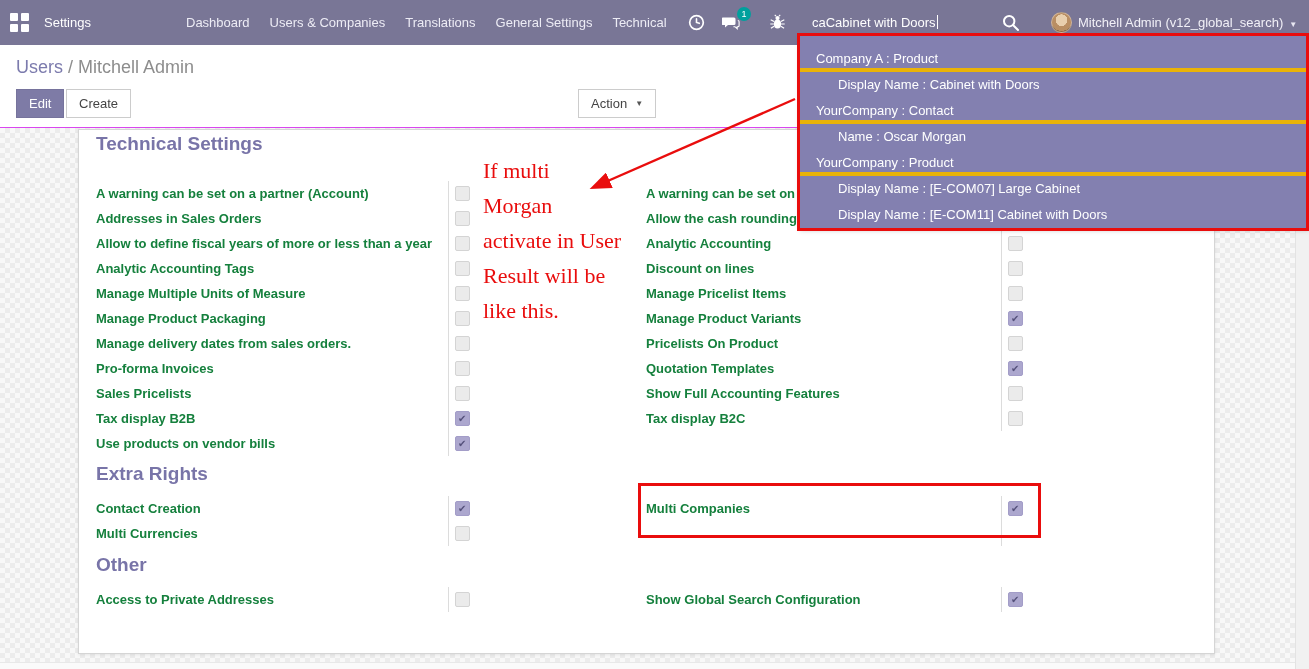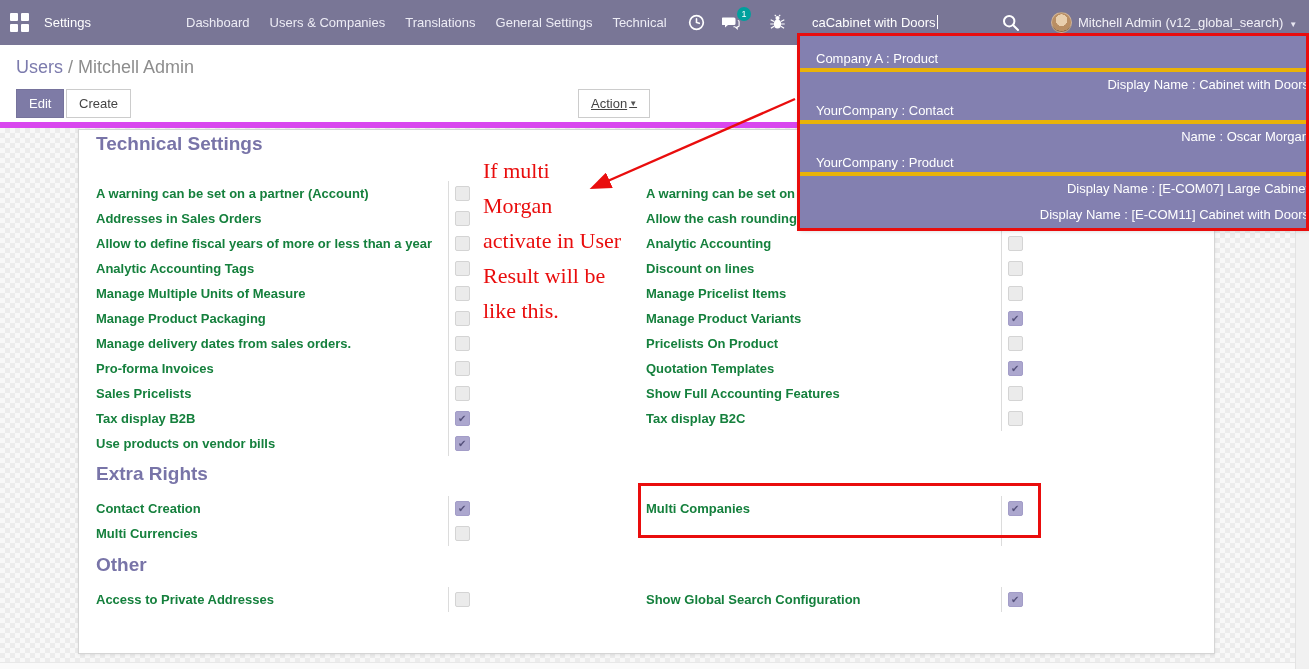--- a/index.html
+++ b/index.html
@@ -18,29 +18,29 @@
   .badge { position:absolute; left:737px; top:7px; min-width:14px; height:14px; border-radius:8px;
            background:#00a09d; color:#fff; font-size:9px; line-height:14px; text-align:center; padding:0 3px; }
   .nav-search-text { position:absolute; left:812px; top:0; line-height:45px; font-size:13px; color:#fff; white-space:nowrap; }
   .cursor { display:inline-block; width:1px; height:14px; background:#fff; vertical-align:-2px; margin-left:1px; }
   .avatar { position:absolute; left:1051px; top:12px; width:21px; height:21px; border-radius:50%;
             background:radial-gradient(circle at 50% 38%, #e8cfae 0 38%, #b98e63 39% 70%, #8a6a48 71%); border:1px solid rgba(255,255,255,.35); }
   .username { position:absolute; left:1078px; top:0; line-height:45px; font-size:13px; color:#f1f0f7; cursor:pointer; white-space:nowrap; }
   .caret { font-size:8px; margin-left:6px; color:#e9e8f2; }
 
   
-  .control-panel { position:absolute; top:45px; left:0; right:0; height:83px; background:#fff; border-bottom:6px solid #d946ef; z-index:5; }
+  .control-panel { position:absolute; top:45px; left:0; right:0; height:83px; background:#fff; border-bottom:1px solid #d946ef; z-index:5; }
   .breadcrumb { position:absolute; left:16px; top:12px; font-size:18px; }
   .bc-link { color:#7c7bad; cursor:pointer; text-decoration:none; }
   .bc-sep, .bc-current { color:#8d8d8d; }
   .btn { position:absolute; top:44px; height:29px; display:inline-flex; align-items:center; justify-content:center;
          border-radius:0; font-size:13px; cursor:pointer; padding:0 12px; }
   .btn-edit { left:16px; background:#7e7ba6; border:1px solid #76739c; color:#fff; }
   .btn-create { left:66px; background:#fff; border:1px solid #ccc; color:#444; }
-  .btn-action { left:578px; background:#fff; border:1px solid #ccc; color:#444; gap:2px;text-decoration:underline; }
+  .btn-action { left:578px; background:#fff; border:1px solid #ccc; color:#444; gap:8px; }
   .btn-action .caret2 { font-size:8px; color:#555; }
 
   
   .content { position:absolute; top:128px; left:0; right:0; bottom:0;
              background:repeating-conic-gradient(#ececec 0% 25%, #f8f8f8 0% 50%) 0 0 / 10px 10px; z-index:1; }
   .scrollbar { position:absolute; top:45px; right:0; width:14px; bottom:0; background:#f1f1f1; border-left:1px solid #e3e3e3; z-index:12; }
   .bottom-strip { position:absolute; left:0; right:14px; bottom:0; height:7px; background:#fafafa; border-top:1px solid #e8e8e8; z-index:11; }
 
   .sheet { position:absolute; left:78px; top:1px; width:1137px; height:525px; background:#fff;
            border:1px solid #d5d5d5; box-shadow:0 1px 3px rgba(0,0,0,.08); }
@@ -57,21 +57,21 @@
   .o-cell { flex:1; height:25px; border-left:1px solid #dcdcdc; display:flex; align-items:center; padding-left:6px; }
   .cb { width:15px; height:15px; background:#ebebeb; border:1px solid #d4d4d4; border-radius:2px; position:relative; cursor:pointer; }
   .cb.checked { background:#aca7ce; border-color:#a39dc8; }
   .cb.checked::after { content:"\2714"; position:absolute; top:0px; left:2px; font-size:10px; line-height:13px; color:#55517b; }
 
   
   .search-dropdown { position:absolute; left:800px; top:36px; width:509px; height:192px; background:#8380b0;
                      z-index:60; padding-top:10px; box-shadow:0 2px 5px rgba(0,0,0,.25); }
   .dd-row { height:26px; line-height:25px; color:#fff; font-size:13px; white-space:nowrap; overflow:hidden; cursor:pointer; }
   .dd-category { padding-left:16px; border-bottom:4px solid #eab308; }
-  .dd-item { padding-left:38px;text-align:right; }
+  .dd-item { padding-left:38px; }
 
   
   .red-box-dd { position:absolute; left:797px; top:33px; width:512px; height:198px; border:3px solid #e90d0d; z-index:70; pointer-events:none; }
   .red-box-multi { position:absolute; left:638px; top:483px; width:403px; height:55px; border:3px solid #e90d0d; z-index:40; pointer-events:none; }
   .red-note { position:absolute; left:483px; top:153px; font-family:"Liberation Serif", serif; font-size:22px; line-height:35px; color:#e90d0d; z-index:45; }
   .arrow-svg { position:absolute; top:0; left:0; width:1309px; height:669px; z-index:65; pointer-events:none; }
 </style>
 </head>
 <body>
 

